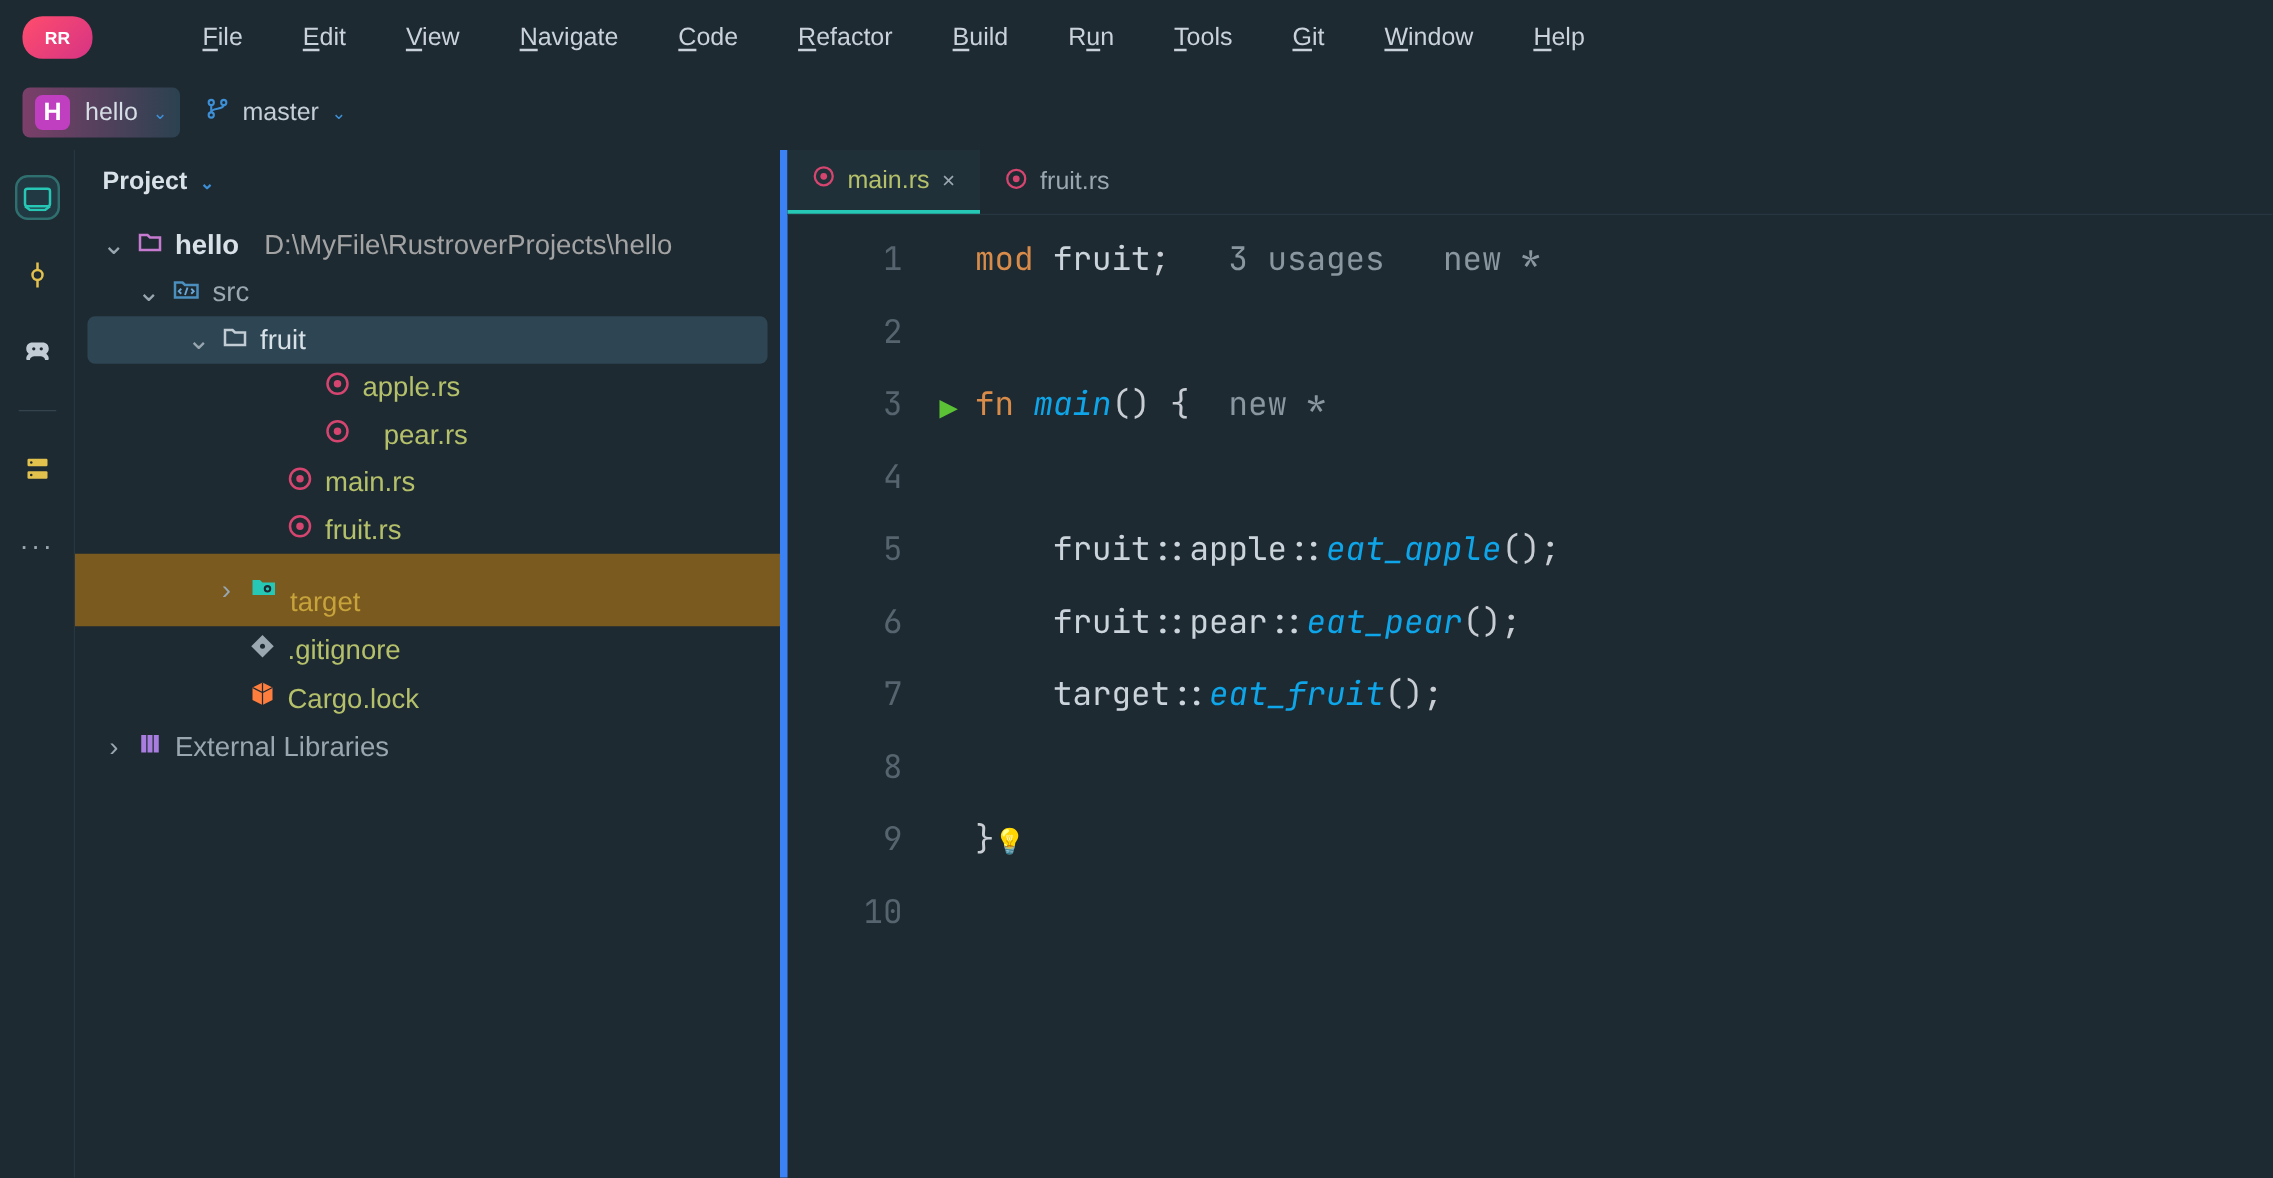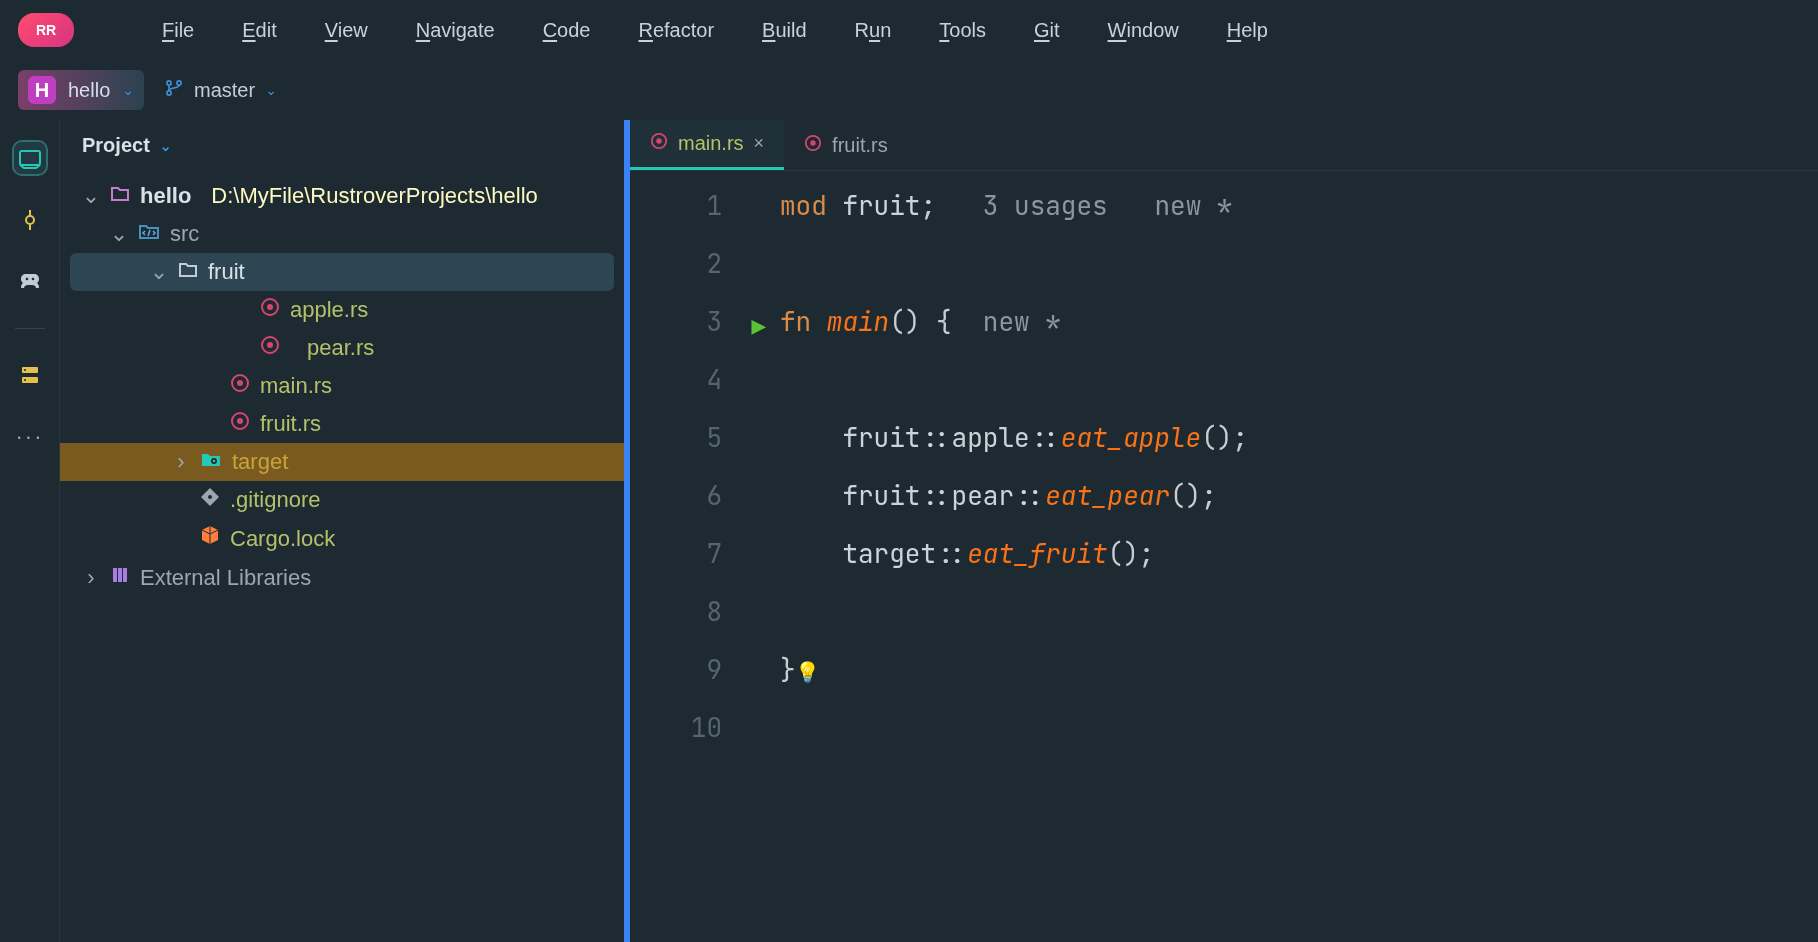--- a/index.html
+++ b/index.html
@@ -107,22 +107,22 @@
   .tree-row.target{background:#7a5a1f;}
   .folder-icon{color:#c77bd0;}
   .src-icon{color:#4b8fbf;}
   .rust-icon{color:#d6456f;}
   .gear-icon{color:#27c7b5;}
   .cargo-icon{color:#ff7e3d;}
   .lib-icon{color:#a97de0;}
   .gi-icon{color:#9aa7b0;}
   .file-label{color:#b5c16a;}
   .file-label.dim{color:#9aa7b0;}
-  .proj-path{color:#fef9c3;margin-left:10px;}
-  .target-label{color:#c7a43b;}
+  .proj-path{color:#a3a3a3;margin-left:10px;}
+  .target-label{color:#c7a43b;margin-top:20px;}
 
   
   .editor-area{flex:1;display:flex;flex-direction:column;}
   .tabs{display:flex;border-bottom:1px solid #263741;}
   .tab{
     display:flex;align-items:center;gap:10px;
     padding:12px 20px;
     color:#9aa7b0;
     cursor:pointer;
   }
@@ -150,21 +150,21 @@
   .run-tri{
     position:absolute;
     right:14px;
     color:#5bc236;
     font-size:24px;
   }
   .src{white-space:pre;}
   .kw{color:#d98c4a;}
   .ident{color:#cbd4db;}
   .punc{color:#c7cdd3;}
-  .call{color:#f97316;font-style:italic;}
+  .call{color:#0ea5e9;font-style:italic;}
   .dim{color:#6b7a84;}
   .hint{color:#8a97a0;font-style:normal;}
   .bulb{color:#ffd23f;font-size:20px;vertical-align:middle;}
 </style>
 </head>
 <body>
 
 <div class="menubar">
   <div class="app-icon">
       <span>RR</span>

